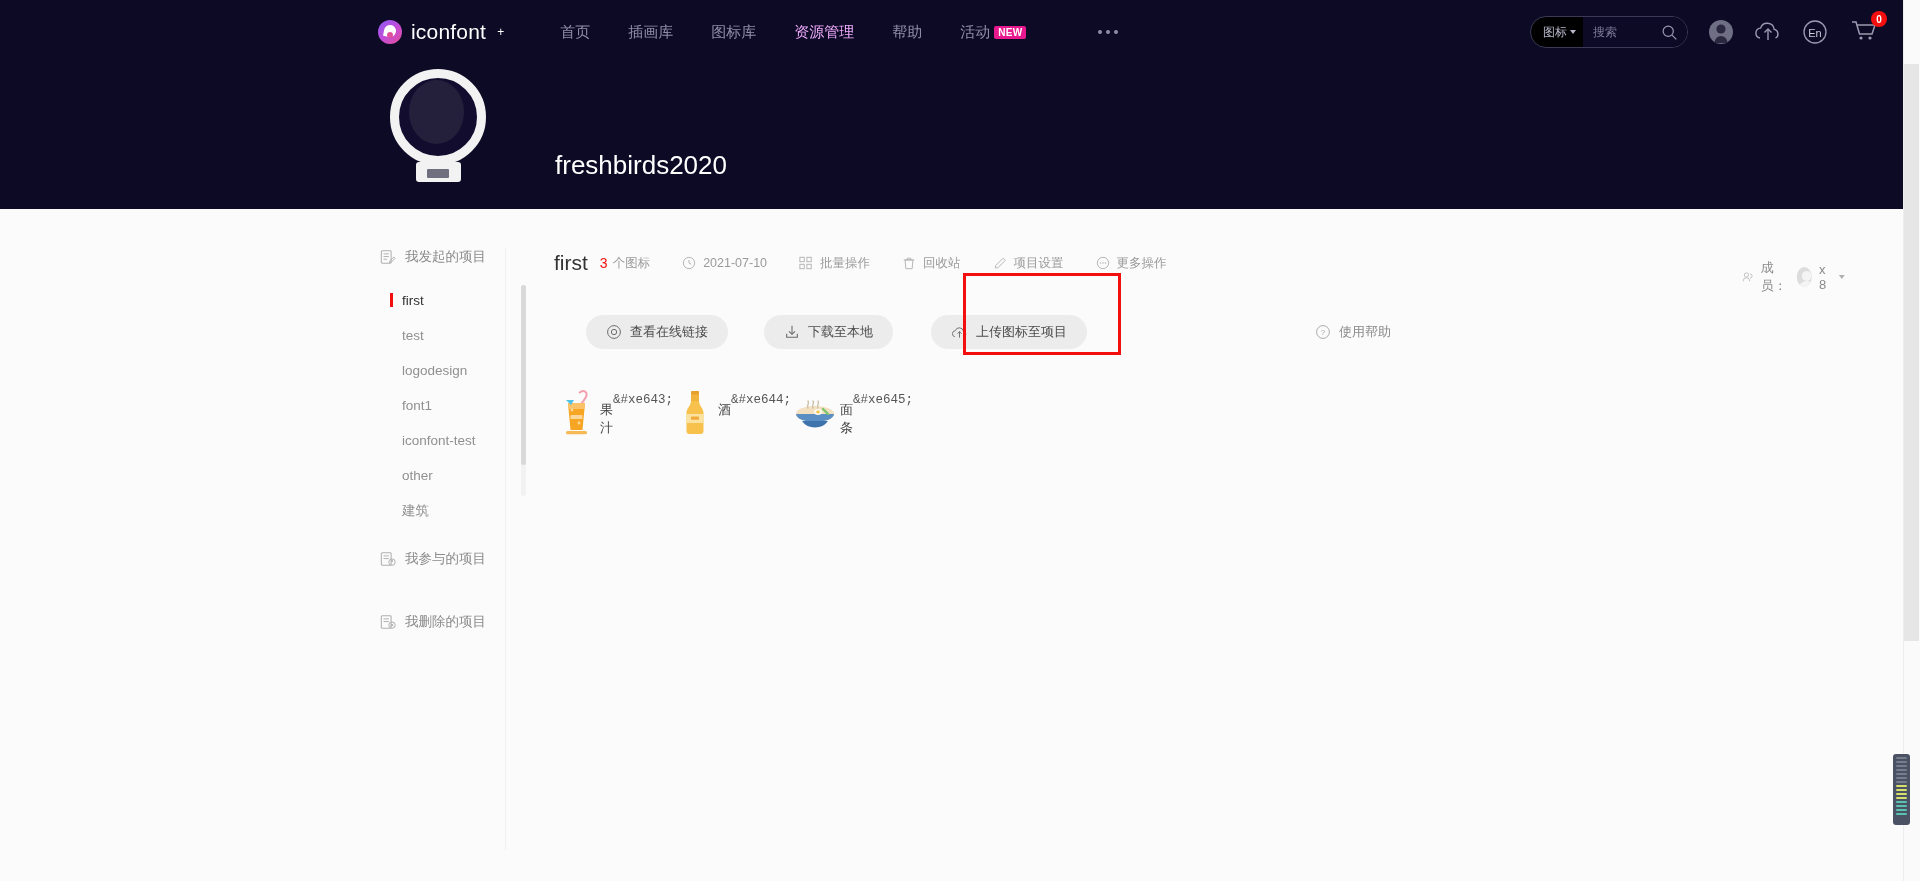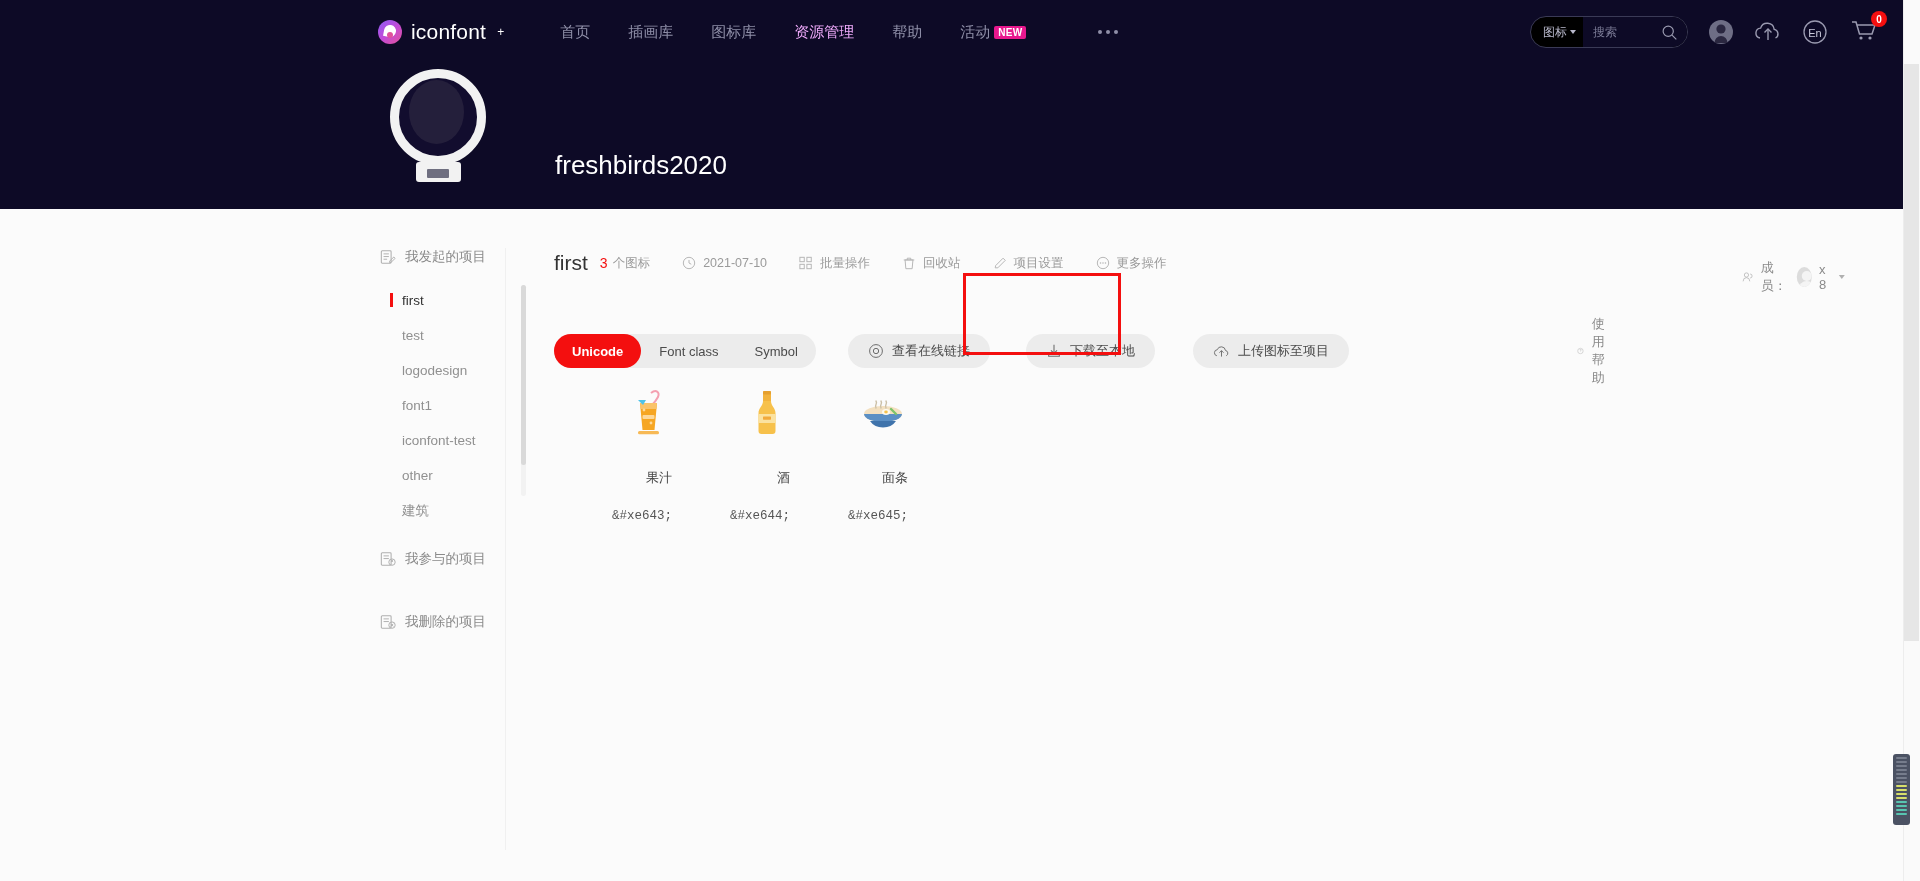--- a/index.html
+++ b/index.html
@@ -167,21 +167,21 @@
   }
   .help { display: flex; align-items: center; gap: 8px; color: #8a8a8a; font-size: 13px; cursor: pointer; }
 
   .hl-box {
     position: absolute; left: 963px; top: 273px; width: 158px; height: 82px;
     border: 3px solid #f40f0f; pointer-events: none;
   }
 
   
   .icon-grid { position: absolute; left: 0; top: 170px; display: flex; }
-  .icon-cell { width: 118px; display: flex; flex-direction: column; align-items: flex-end; cursor: pointer; gap: 8px; }
+  .icon-cell { width: 118px; display: flex; flex-direction: row; align-items: flex-start; cursor: pointer; }
   .icon-art { height: 60px; display: flex; align-items: flex-end; justify-content: center; }
   .icon-name { margin-top: 22px; font-size: 13px; color: #444444; }
   .icon-code { margin-top: 14px; font-size: 12.5px; color: #555555; font-family: Liberation Mono, monospace; }
 
   
   .vscroll { position: absolute; right: 0; top: 0; width: 17px; height: 881px; background: #fafafa; border-left: 1px solid #ededed; }
   .vthumb { position: absolute; right: 1px; top: 64px; width: 15px; height: 577px; background: #e6e6e6; border-radius: 0; cursor: pointer; }
 
   
   .mini-widget {
@@ -414,25 +414,20 @@
           <circle cx="8" cy="8" r="6.5" fill="none" stroke="#b4b4b4" stroke-width="1.1"></circle>
           <circle cx="5.2" cy="8" r="0.9" fill="#b4b4b4"></circle>
           <circle cx="8" cy="8" r="0.9" fill="#b4b4b4"></circle>
           <circle cx="10.8" cy="8" r="0.9" fill="#b4b4b4"></circle>
         </svg>
         <span>更多操作</span>
       </span>
     </div>
 
     <div class="toolbar">
-      <div class="seg">
-        <div class="seg-item active">Unicode</div>
-        <div class="seg-item">Font class</div>
-        <div class="seg-item">Symbol</div>
-      </div>
 
       <div class="pill" style="margin-left:32px">
         <svg width="16" height="16" viewBox="0 0 18 18">
           <circle cx="9" cy="9" r="7.2" fill="none" stroke="#6b6b6b" stroke-width="1.1"></circle>
           <circle cx="9" cy="9" r="3" fill="none" stroke="#6b6b6b" stroke-width="1.1"></circle>
         </svg>
         <span>查看在线链接</span>
       </div>
 
       <div class="pill" style="margin-left:36px">

